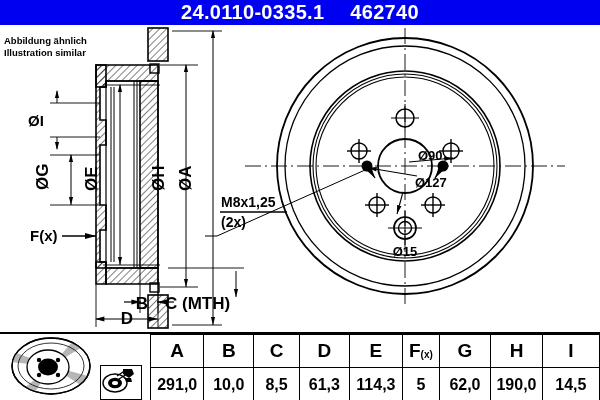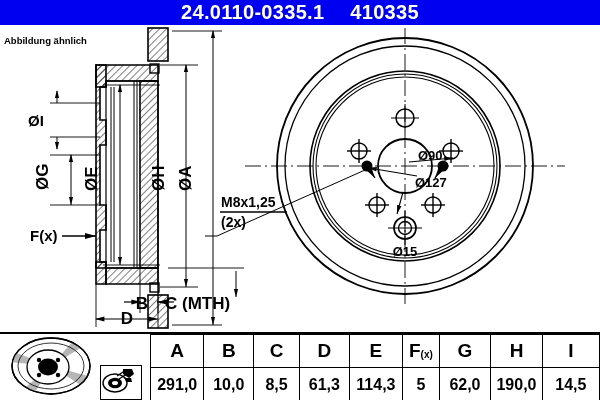--- a/index.html
+++ b/index.html
@@ -54,25 +54,26 @@
 
   .lbl{font-weight:bold;fill:#000;font-family:"Liberation Sans", sans-serif;}
 </style>
 </head>
 <body>
 
 <div id="page">
 
   <div id="header">
     <span>24.0110-0335.1</span>
-    <span>410335</span>
+    <span>462740</span>
   </div>
 
   <div id="note">
     <div>Abbildung ähnlich</div>
+    <div>Illustration similar</div>
   </div>
 
   <div id="drawing">
     <svg width="600" height="305" viewBox="0 0 600 305" xmlns="http://www.w3.org/2000/svg">
       <defs>
         <pattern id="hatch" width="5" height="5" patternTransform="rotate(45)" patternUnits="userSpaceOnUse">
           <line x1="0" y1="0" x2="0" y2="5" stroke="#000" stroke-width="1"></line>
         </pattern>
         <marker id="arrL" markerWidth="9" markerHeight="7" refX="8" refY="3.5" orient="auto">
           <polygon points="8,3.5 0,1.4 0,5.6" fill="#000"></polygon>

